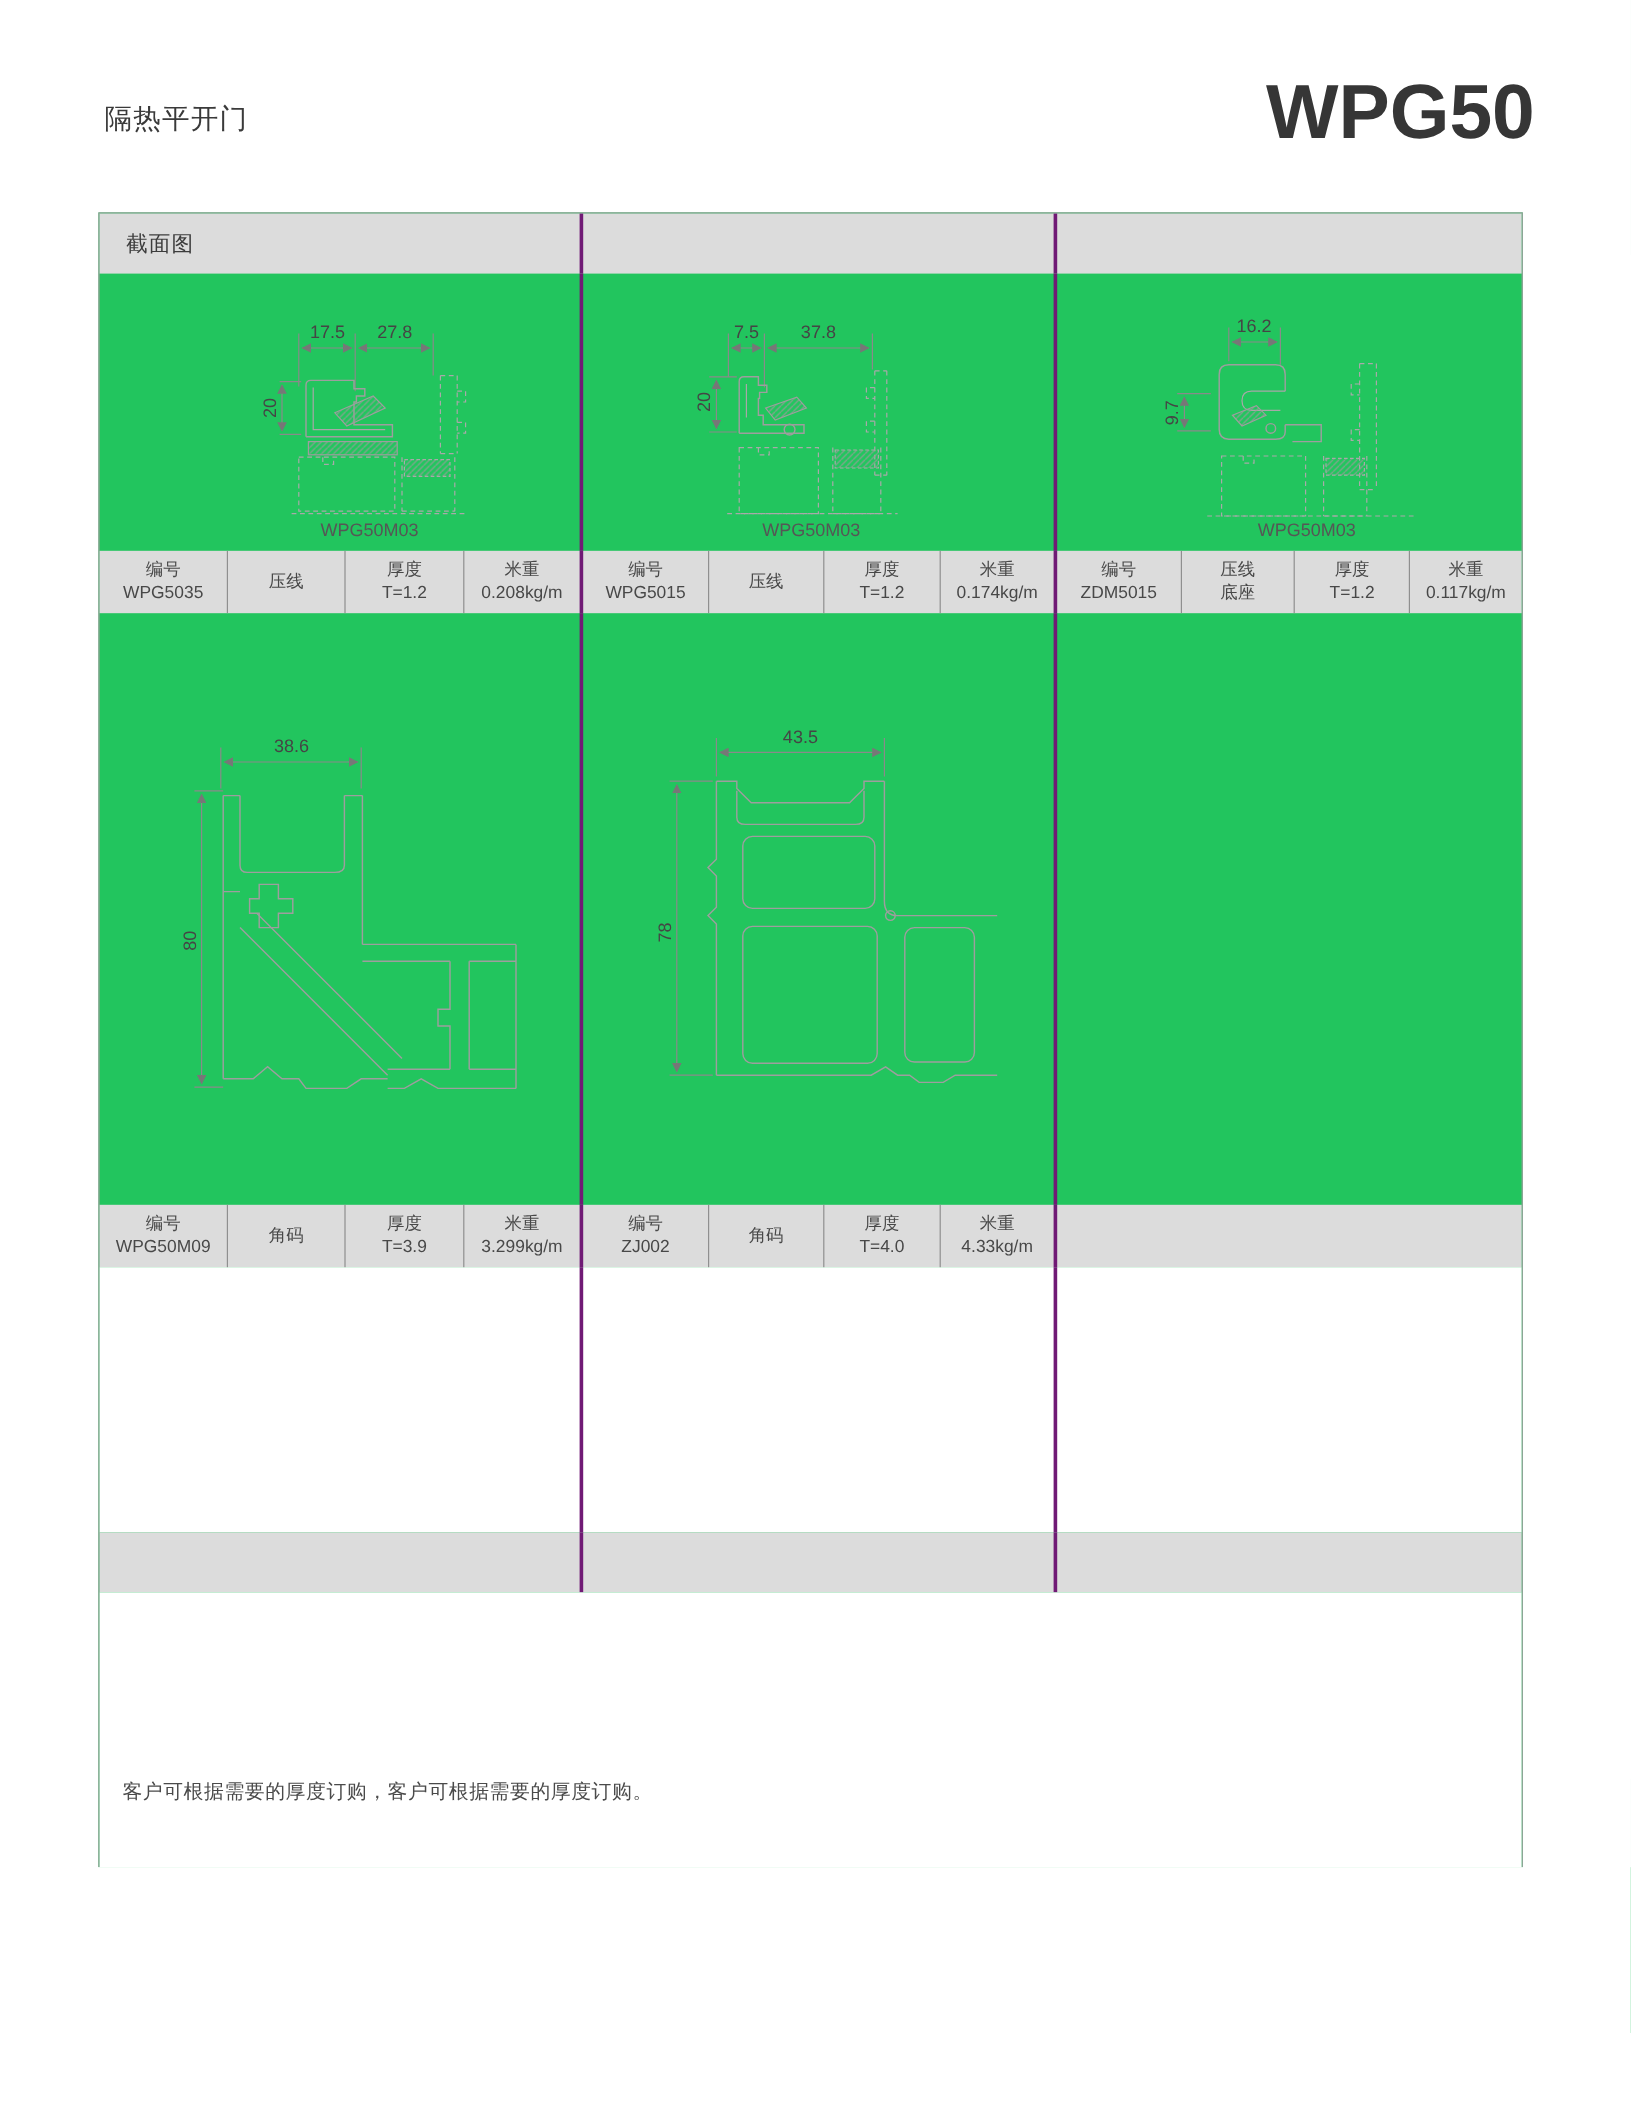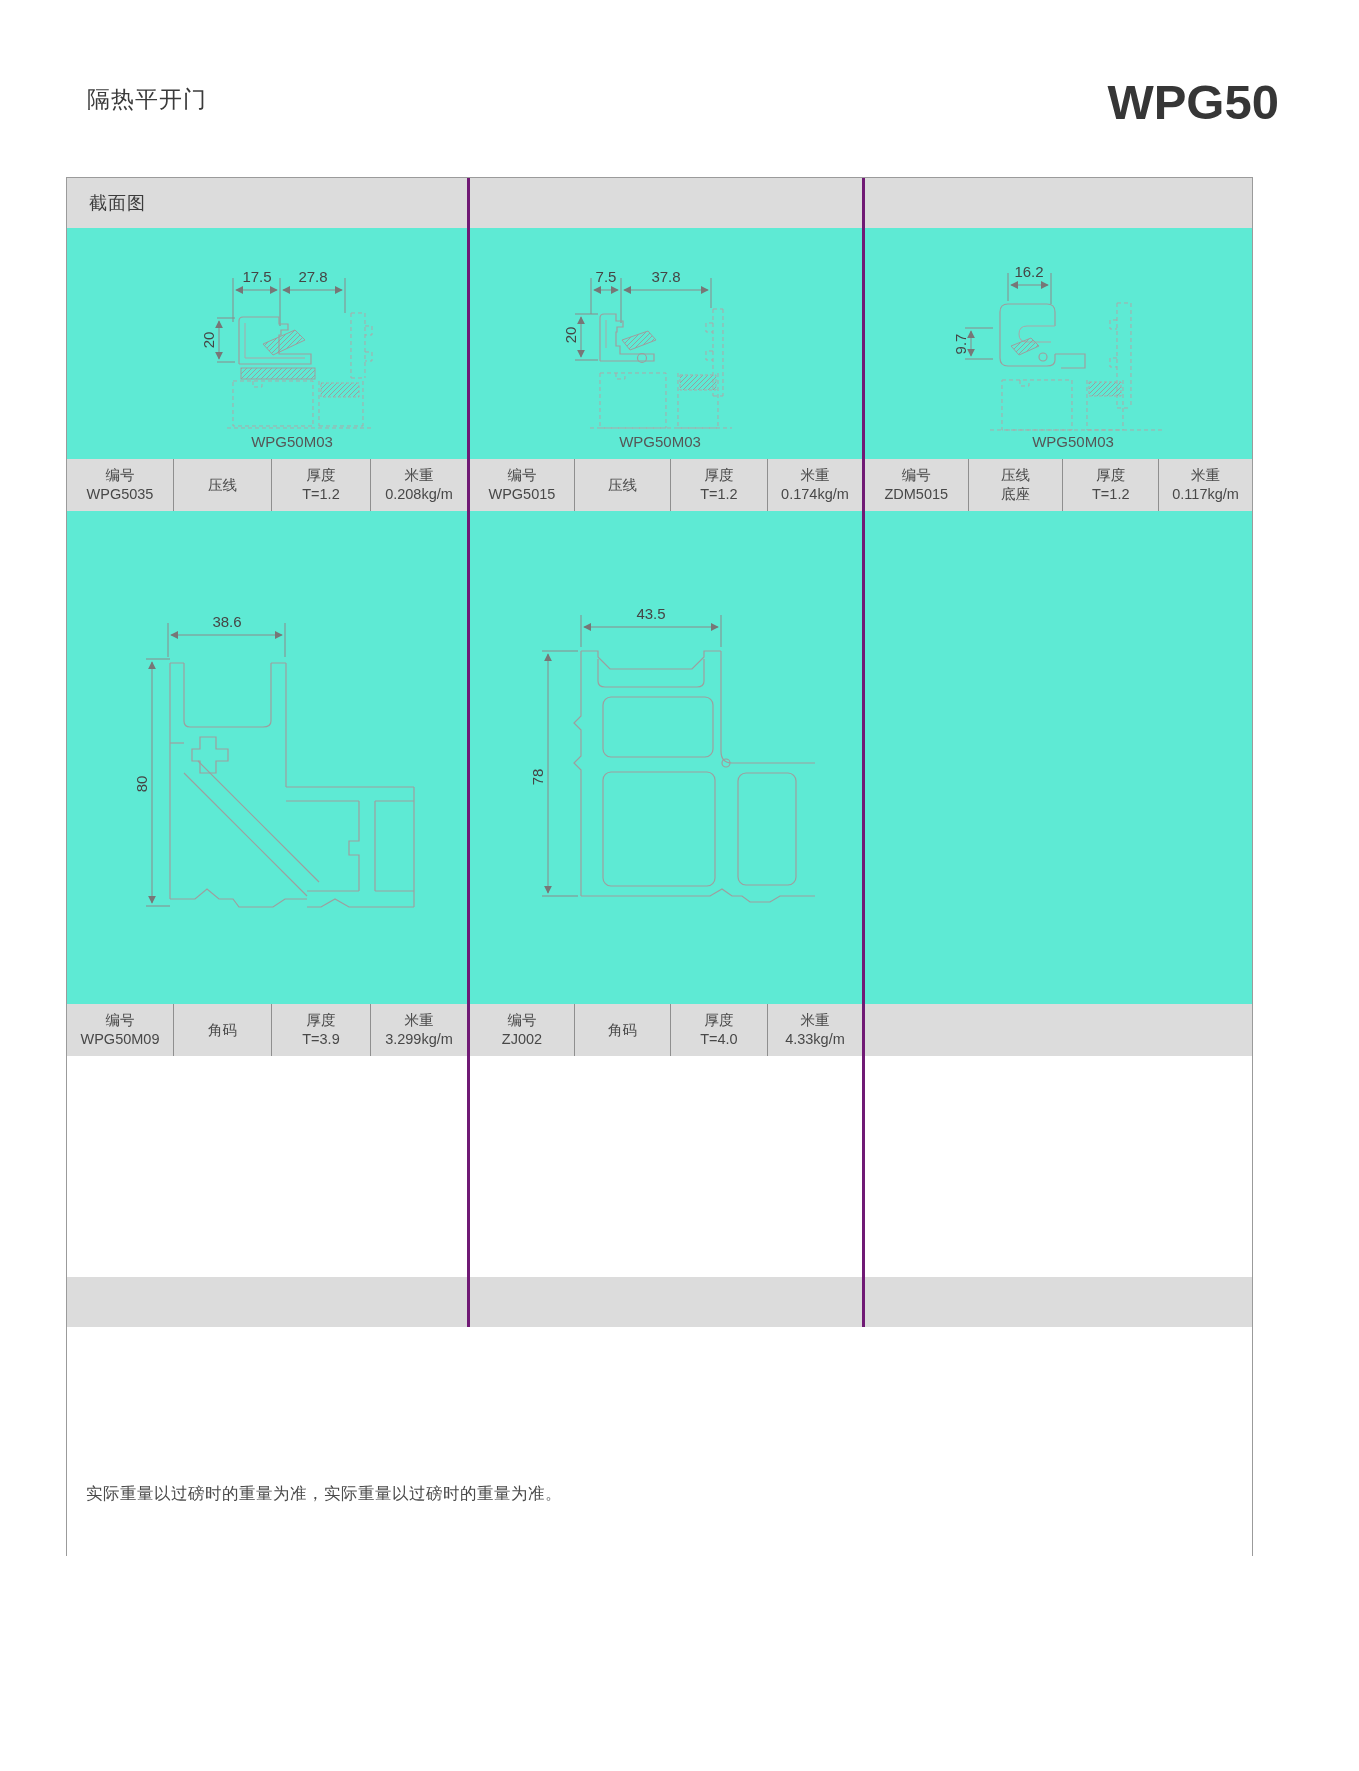--- a/index.html
+++ b/index.html
@@ -1,23 +1,23 @@
 <!DOCTYPE html>
 <html><head>
 <meta charset="utf-8">
 <style>
   html,body{margin:0;padding:0;background:#fff;}
   .page{position:relative;width:1359px;height:1556px;background:#ffffff;
         font-family:"Liberation Sans","DejaVu Sans",sans-serif;color:#3c3c3c;overflow:hidden;}
   .doc-title{position:absolute;left:87px;top:84px;font-size:23px;letter-spacing:1px;color:#3a3a3a;}
-  .series{position:absolute;right:80px;top:74px;font-size:49px;font-weight:700;color:#363636;letter-spacing:0px;}
+  .series{position:absolute;right:80px;top:56px;font-size:64px;font-weight:700;color:#363636;letter-spacing:0px;}
   .pageno{position:absolute;left:88px;top:1706px;font-size:16px;font-weight:700;color:#5f5f5f;letter-spacing:1px;}
 
-  .sheet{position:absolute;left:66px;top:177px;width:1187px;height:1420px;
-         border:1px solid #9b9b9b;box-sizing:border-box;display:flex;flex-direction:column;background:#5eead4;}
+  .sheet{position:absolute;left:82px;top:177px;width:1187px;height:1420px;
+         border:1px solid #9b9b9b;box-sizing:border-box;display:flex;flex-direction:column;background:#22c55e;}
   .t-row{display:grid;grid-template-columns:400px 395px 1fr;box-sizing:border-box;}
   .t-col{position:relative;box-sizing:border-box;}
   .t-col + .t-col{border-left:3px solid #701a75;}
   .row-head{height:50px;background:#dcdcdc;}
   .row-head .t-col{display:flex;align-items:center;}
   .section-title{padding-left:22px;font-size:18px;color:#3c3c3c;letter-spacing:1px;}
   .row-draw1{height:231px;}
   .row-spec{height:52px;background:#dcdcdc;}
   .row-draw2{height:493px;}
   .row-white{height:221px;background:#fff;}
@@ -325,20 +325,20 @@
     </div>
 
     <div class="t-row row-gray">
       <div class="t-col"></div>
         <div class="t-col"></div>
         <div class="t-col"></div>
     </div>
 
     <div class="row-note">
       <div class="note">
-        <div>实际重量以过磅时的重量为准，实际重量以过磅时的重量为准。</div>
+        <div>客户可根据需要的厚度订购，客户可根据需要的厚度订购。</div>
       </div>
     </div>
 
   </div>
 
   <div class="pageno">061</div>
 </div>
 
 </body></html>

